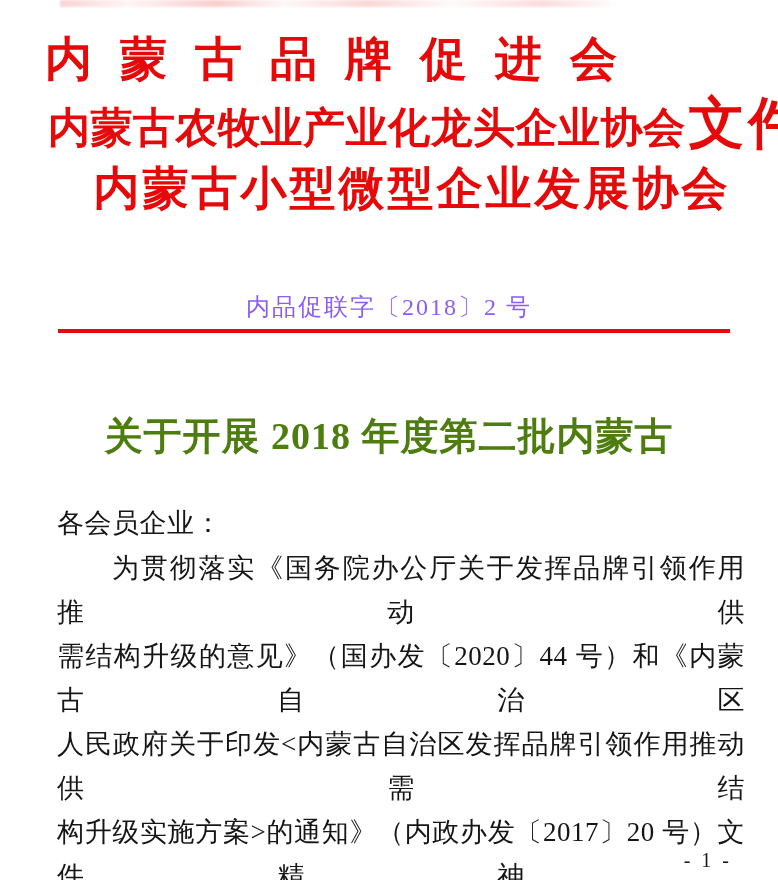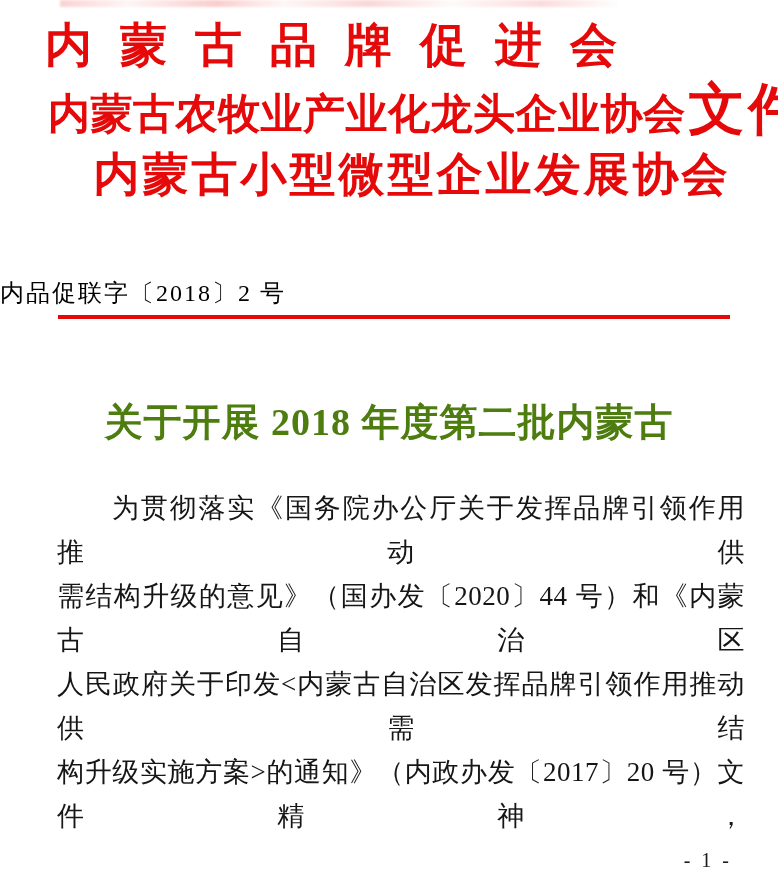--- a/index.html
+++ b/index.html
@@ -17,37 +17,37 @@
   
   .scan-artifact {
     position:absolute; top:0; left:60px; width:560px; height:7px;
     background:linear-gradient(90deg,
       rgba(230,9,9,0.18) 0%, rgba(230,9,9,0.04) 12%,
       rgba(230,9,9,0.20) 28%, rgba(230,9,9,0.03) 40%,
       rgba(230,9,9,0.16) 55%, rgba(230,9,9,0.02) 70%,
       rgba(230,9,9,0.14) 86%, rgba(230,9,9,0.0) 100%);
     filter:blur(1px);
   }
-  .letterhead { padding-top:14px; }
+  .letterhead { padding-top:28px; }
   .lh-line1 {
     color:var(--red); font-weight:bold; font-size:47px; line-height:62px;
     letter-spacing:28px; padding-left:45px; white-space:nowrap;
   }
   .lh-line2 {
     color:var(--red); font-weight:bold; font-size:42px; line-height:66px;
     padding-left:48px; white-space:nowrap; letter-spacing:0.5px;
   }
   .lh-line2 .docword { font-size:56px; letter-spacing:4px; margin-left:3px; }
   .lh-line3 {
     color:var(--red); font-weight:bold; font-size:46px; line-height:56px;
     letter-spacing:3px; padding-left:46px; white-space:nowrap;text-align:center;
   }
   .doc-number {
-    margin-top:76px; text-align:left;
-    font-size:24px; line-height:28px; letter-spacing:2px; color:#000000;
+    margin-top:76px; text-align:center;
+    font-size:24px; line-height:28px; letter-spacing:2px; color:#8b5cf6;
   }
   .red-rule {
     margin:8px 0 0 58px; width:672px; height:4px;
     background:var(--red); border:none;
   }
   .title {
     margin:80px 0 0 0; text-align:center; font-weight:bold;
     font-size:38px; line-height:47px; color:#4d7c0f; letter-spacing:1px;
   }
   .body-text {
@@ -80,20 +80,21 @@
     <div class="lh-line3">内蒙古小型微型企业发展协会</div>
   </header>
 
   <div class="doc-number">内品促联字〔2018〕2 号</div>
 
   <div class="red-rule"></div>
 
   <h1 class="title"><span>关于开展 2018 年度第二批内蒙古</span><br></h1>
 
   <main class="body-text">
+    <p class="salutation" style="margin:0">各会员企业：</p>
     <div id="body-paragraph">
         <div class="bline indent"><span>为贯彻落实《国务院办公厅关于发挥品牌引领作用　推动供</span></div>
         <div class="bline"><span>需结构升级的意见》（国办发〔2020〕44 号）和《内蒙古自治区</span></div>
         <div class="bline"><span>人民政府关于印发&lt;内蒙古自治区发挥品牌引领作用推动供需结</span></div>
         <div class="bline"><span>构升级实施方案&gt;的通知》（内政办发〔2017〕20 号）文件精神，</span></div>
       </div>
   </main>
 
   <footer class="page-number">- 1 -</footer>
 

